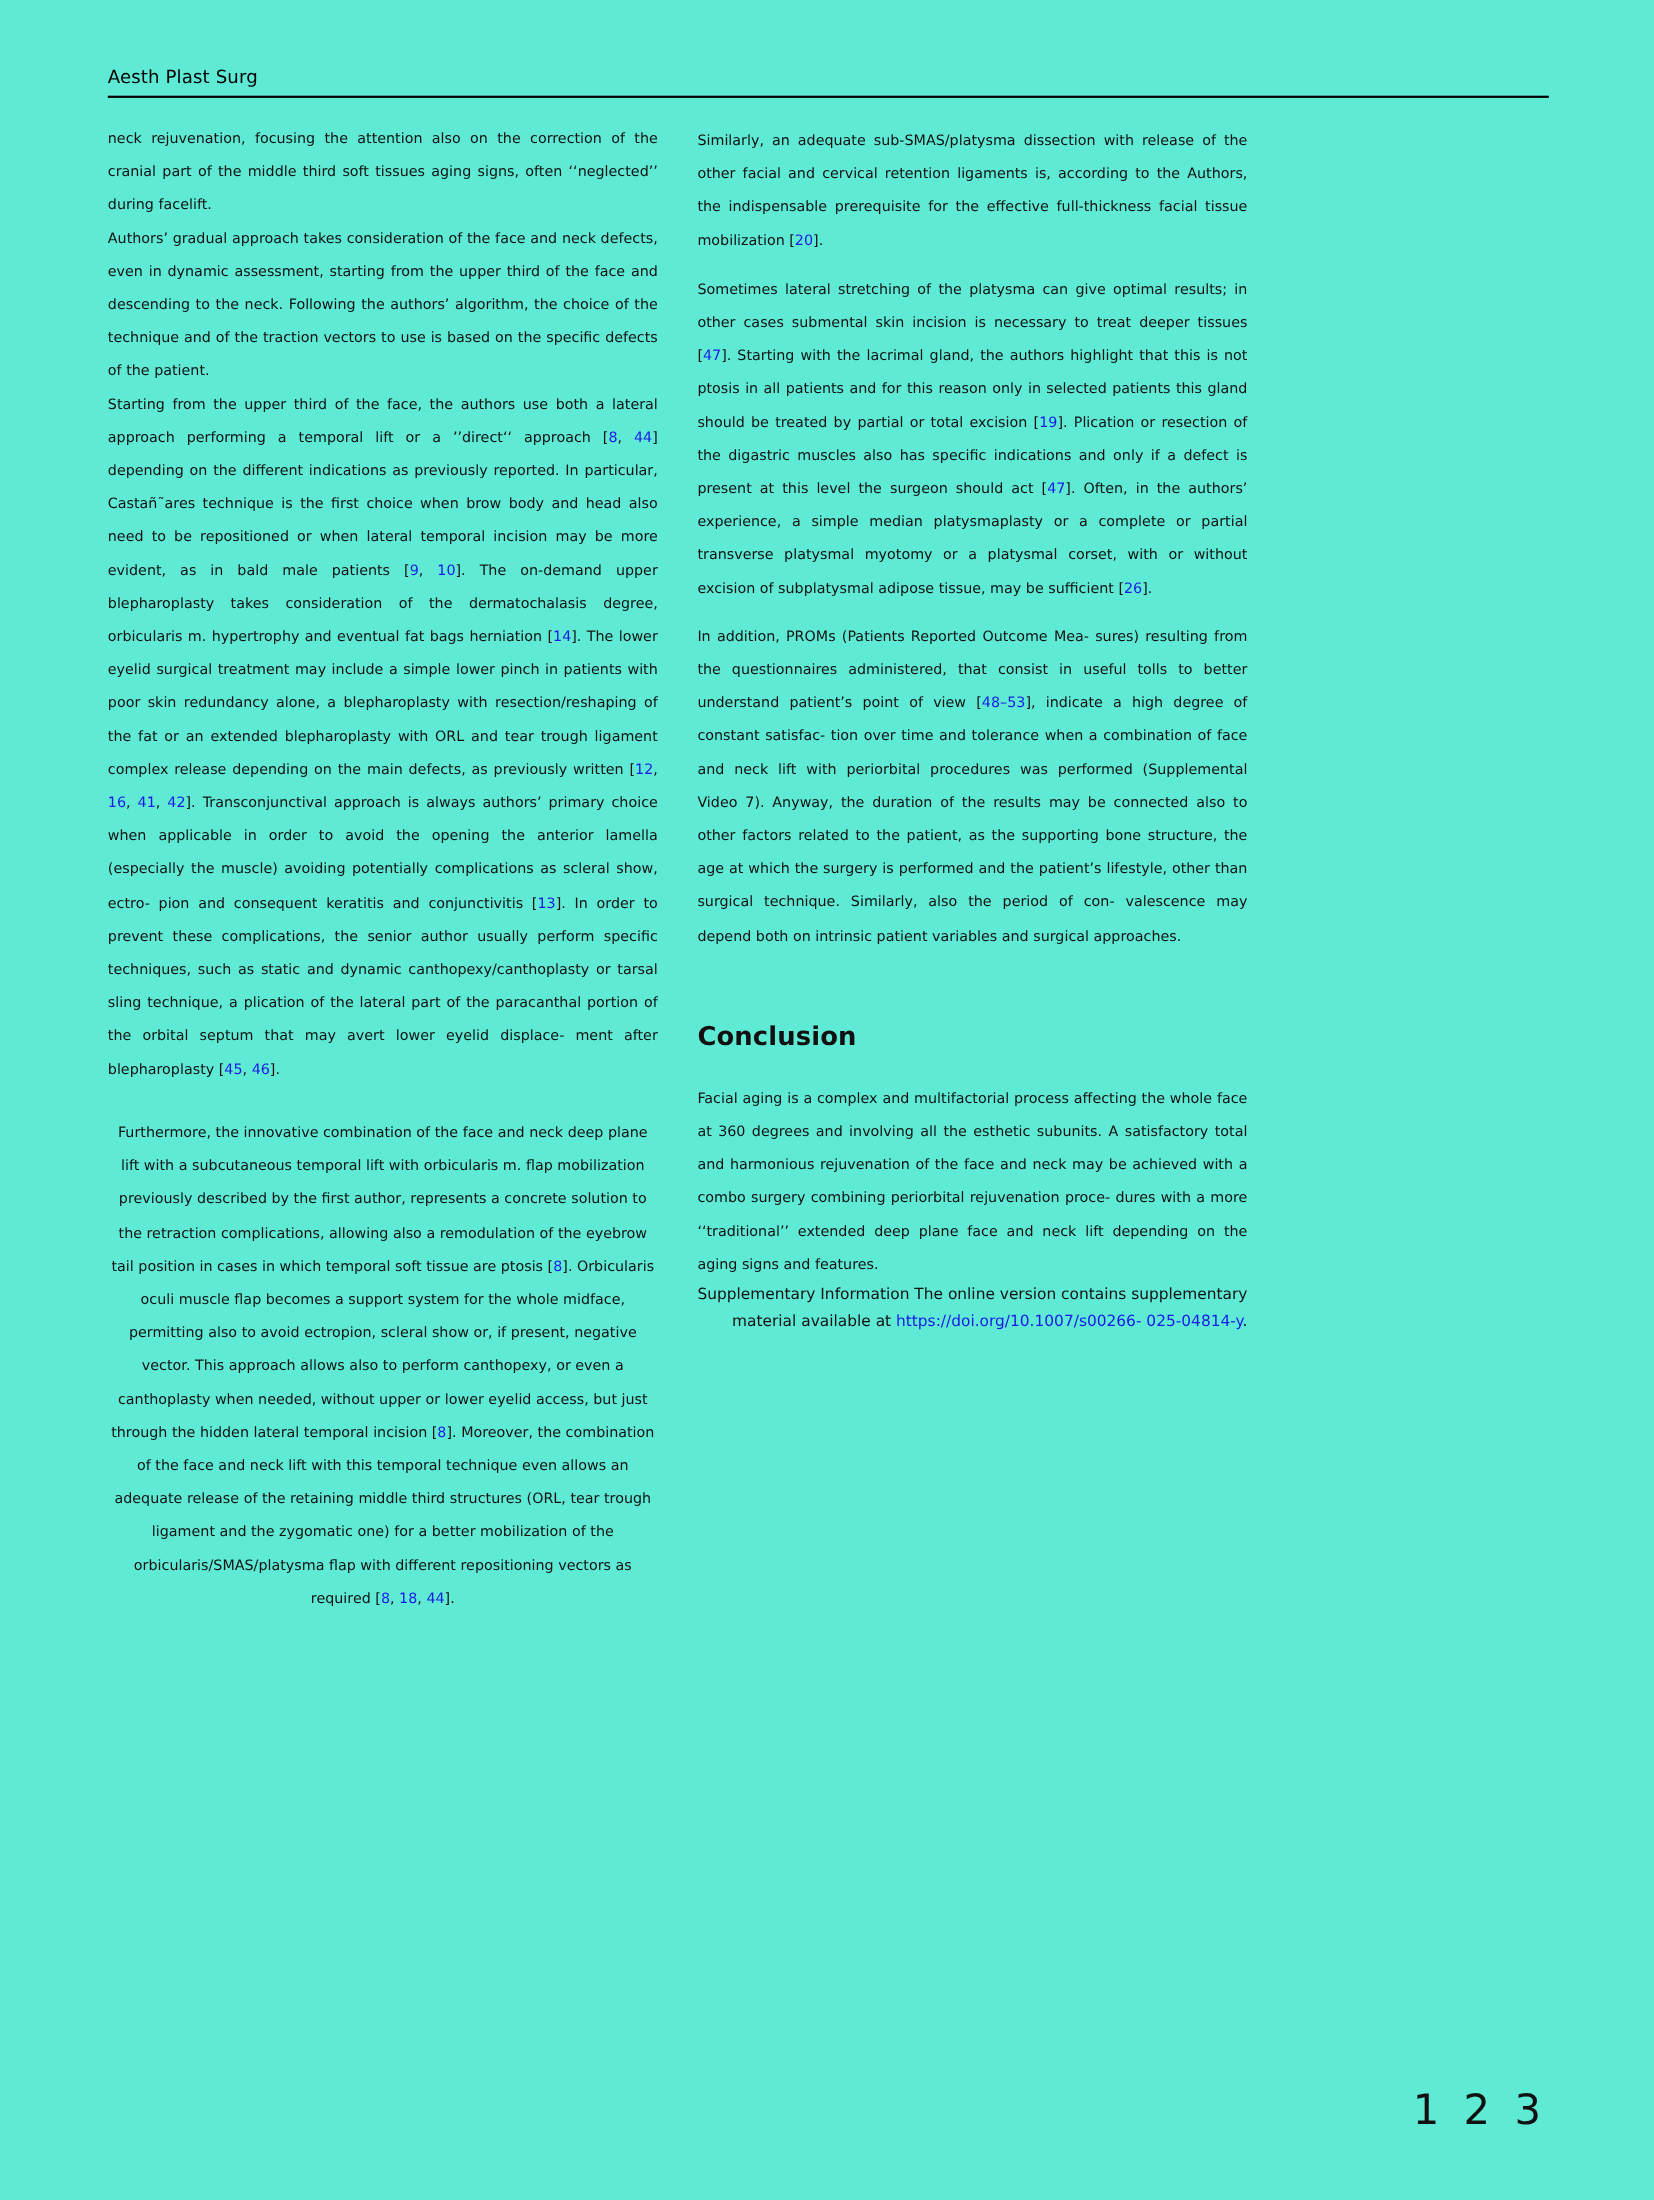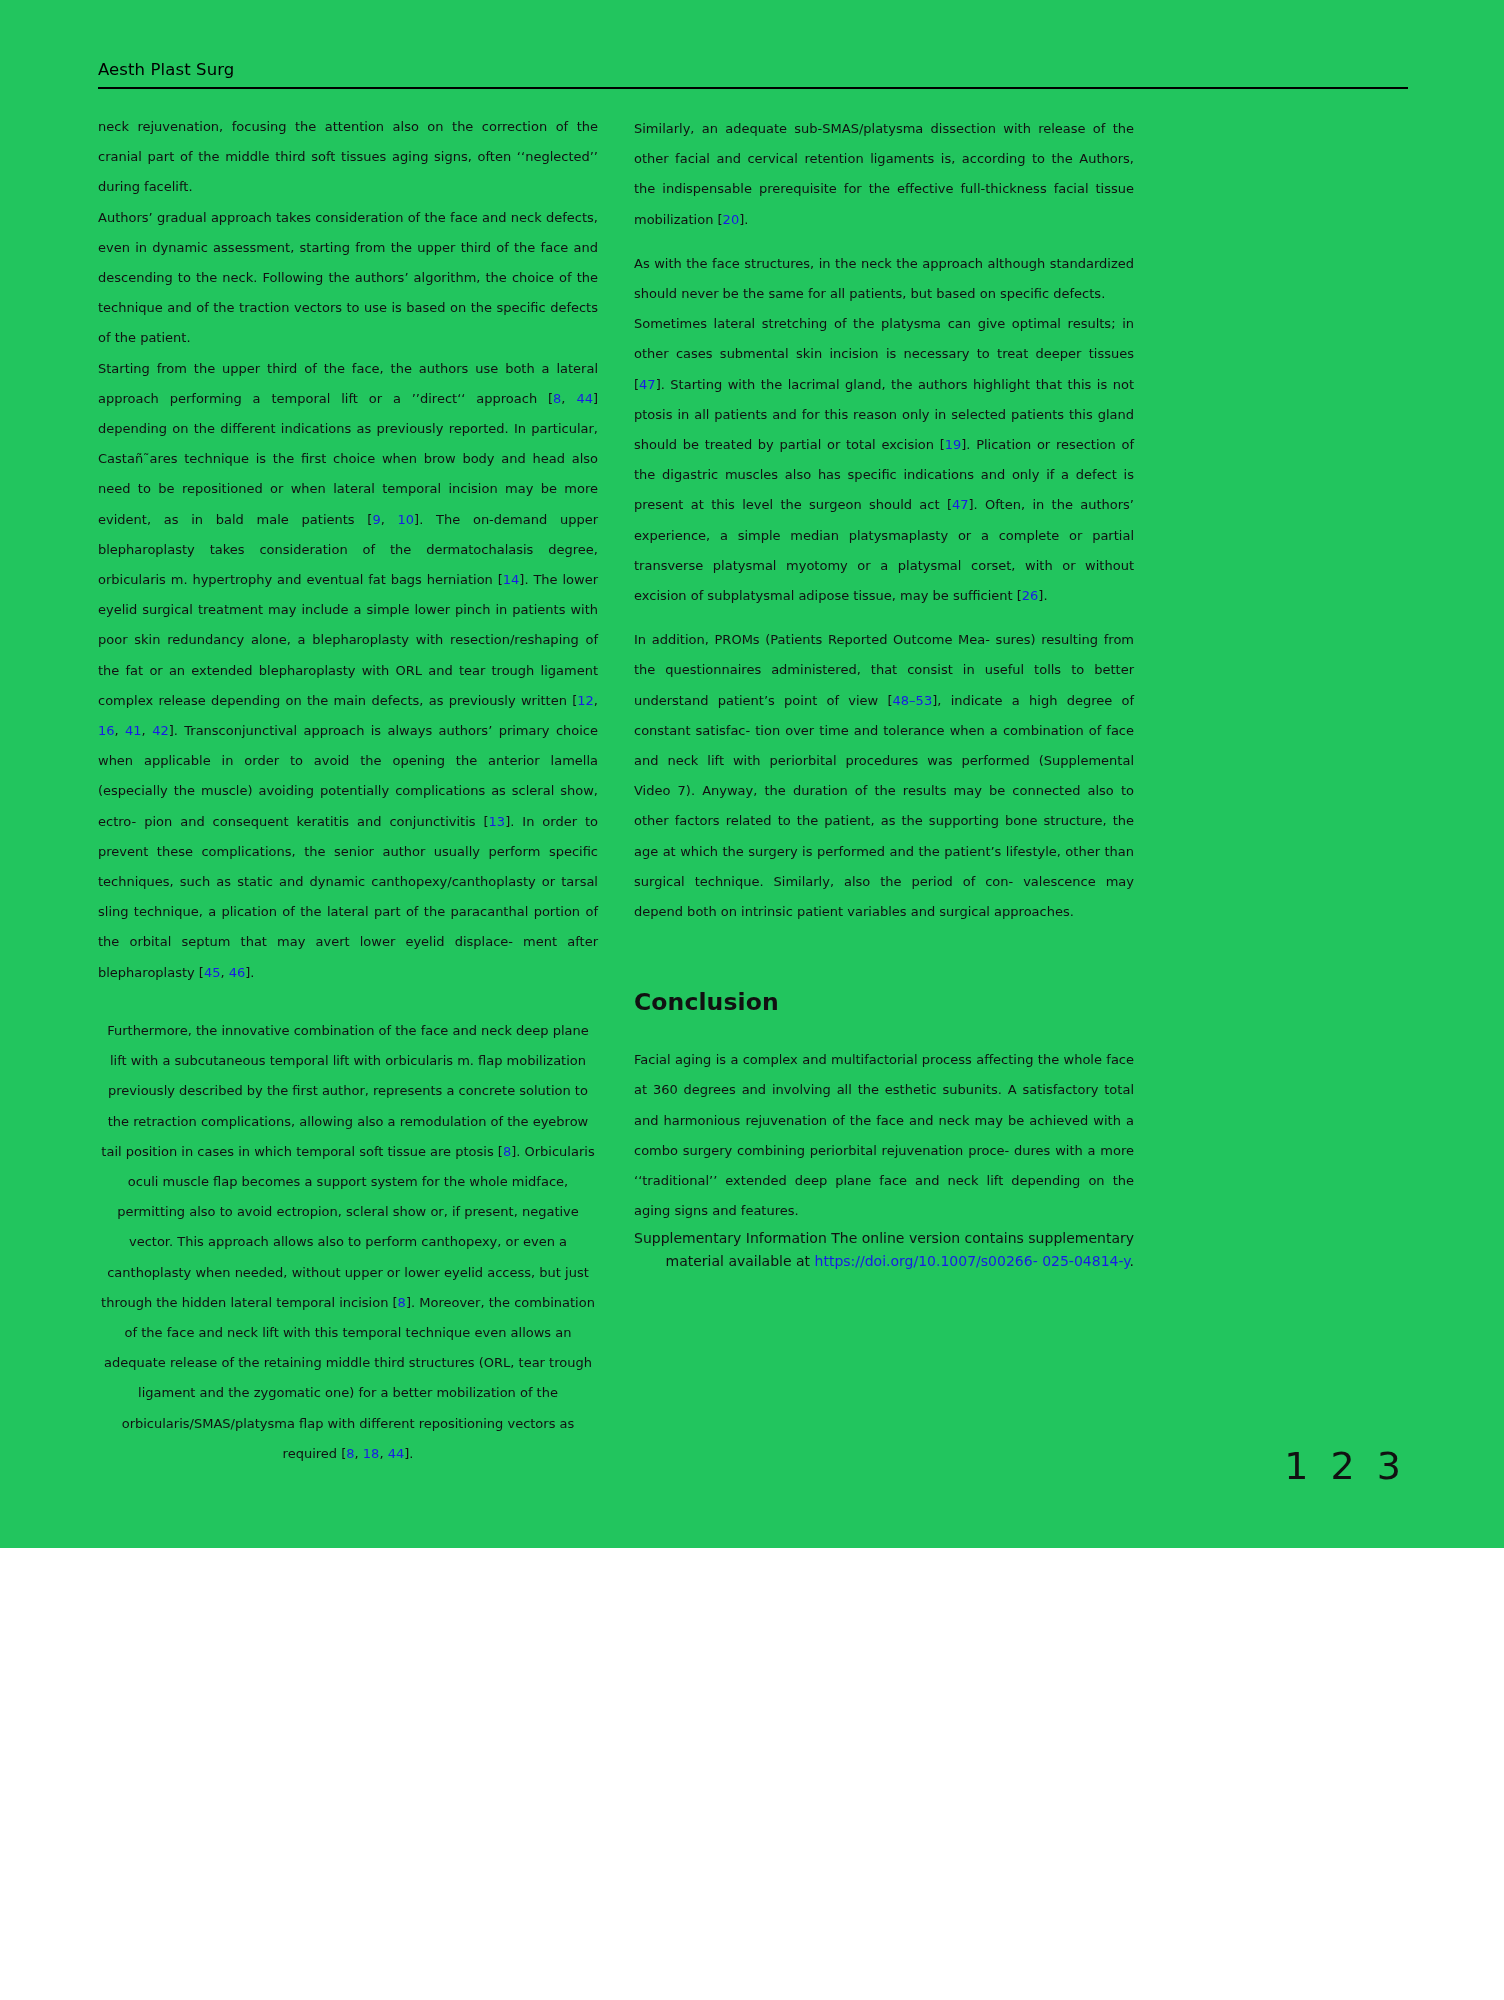--- a/index.html
+++ b/index.html
@@ -12,22 +12,22 @@
     height: 2000px;
     font-family: "DejaVu Sans", "Liberation Sans", sans-serif;
     color: #000000;
     position: relative;
     overflow: hidden;
   }
   .page {
     position: absolute;
     left: 0; top: 0;
     width: 1504px;
-    height: 1548px;
-    background: #22c55e;
+    height: 2000px;
+    background: #5eead4;
   }
 
   
   .runhead {
     position: absolute;
     left: 98px;
     top: 60px;
     width: 1310px;
   }
   .runhead-text {
@@ -130,21 +130,20 @@
       <p class="center"><span>Furthermore, the innovative combination of the face and neck deep plane lift with a subcutaneous temporal lift with orbicularis m. flap mobilization previously described by the first author, represents a concrete solution to the retraction complications, allowing also a remodulation of the eyebrow tail position in cases in which temporal soft tissue are ptosis [</span><a class="cite-link" href="#">8</a><span>]. Orbicularis oculi muscle flap becomes a support system for the whole midface, permitting also to avoid ectropion, scleral show or, if present, negative vector. This approach allows also to perform canthopexy, or even a canthoplasty when needed, without upper or lower eyelid access, but just through the hidden lateral temporal incision [</span><a class="cite-link" href="#">8</a><span>]. Moreover, the combination of the face and neck lift with this temporal technique even allows an adequate release of the retaining middle third structures (ORL, tear trough ligament and the zygomatic one) for a better mobilization of the orbicularis/SMAS/platysma flap with different repositioning vectors as required [</span><a class="cite-link" href="#">8</a><span>, </span><a class="cite-link" href="#">18</a><span>, </span><a class="cite-link" href="#">44</a><span>].</span></p>
 
     </div>
 
     <div class="col col-right">
 
       <p><span>Similarly, an adequate sub-SMAS/platysma dissection with release of the other facial and cervical retention ligaments is, according to the Authors, the indispensable prerequisite for the effective full-thickness facial tissue mobilization [</span><a class="cite-link" href="#">20</a><span>].</span></p>
 
       <div class="gap-sm"></div>
 
-      <p>As with the face structures, in the neck the approach although standardized should never be the same for all patients, but based on specific defects.</p>
 
       <p><span>Sometimes lateral stretching of the platysma can give optimal results; in other cases submental skin incision is necessary to treat deeper tissues [</span><a class="cite-link" href="#">47</a><span>]. Starting with the lacrimal gland, the authors highlight that this is not ptosis in all patients and for this reason only in selected patients this gland should be treated by partial or total excision [</span><a class="cite-link" href="#">19</a><span>]. Plication or resection of the digastric muscles also has specific indications and only if a defect is present at this level the surgeon should act [</span><a class="cite-link" href="#">47</a><span>]. Often, in the authors’ experience, a simple median platysmaplasty or a complete or partial transverse platysmal myotomy or a platysmal corset, with or without excision of subplatysmal adipose tissue, may be sufficient [</span><a class="cite-link" href="#">26</a><span>].</span></p>
 
       <div class="gap-sm"></div>
 
       <p><span>In addition, PROMs (Patients Reported Outcome Mea- sures) resulting from the questionnaires administered, that consist in useful tolls to better understand patient’s point of view [</span><a class="cite-link" href="#">48–53</a><span>], indicate a high degree of constant satisfac- tion over time and tolerance when a combination of face and neck lift with periorbital procedures was performed (Supplemental Video 7). Anyway, the duration of the results may be connected also to other factors related to the patient, as the supporting bone structure, the age at which the surgery is performed and the patient’s lifestyle, other than surgical technique. Similarly, also the period of con- valescence may depend both on intrinsic patient variables and surgical approaches.</span></p>
 
       <div class="gap-sm"></div>
 
 

